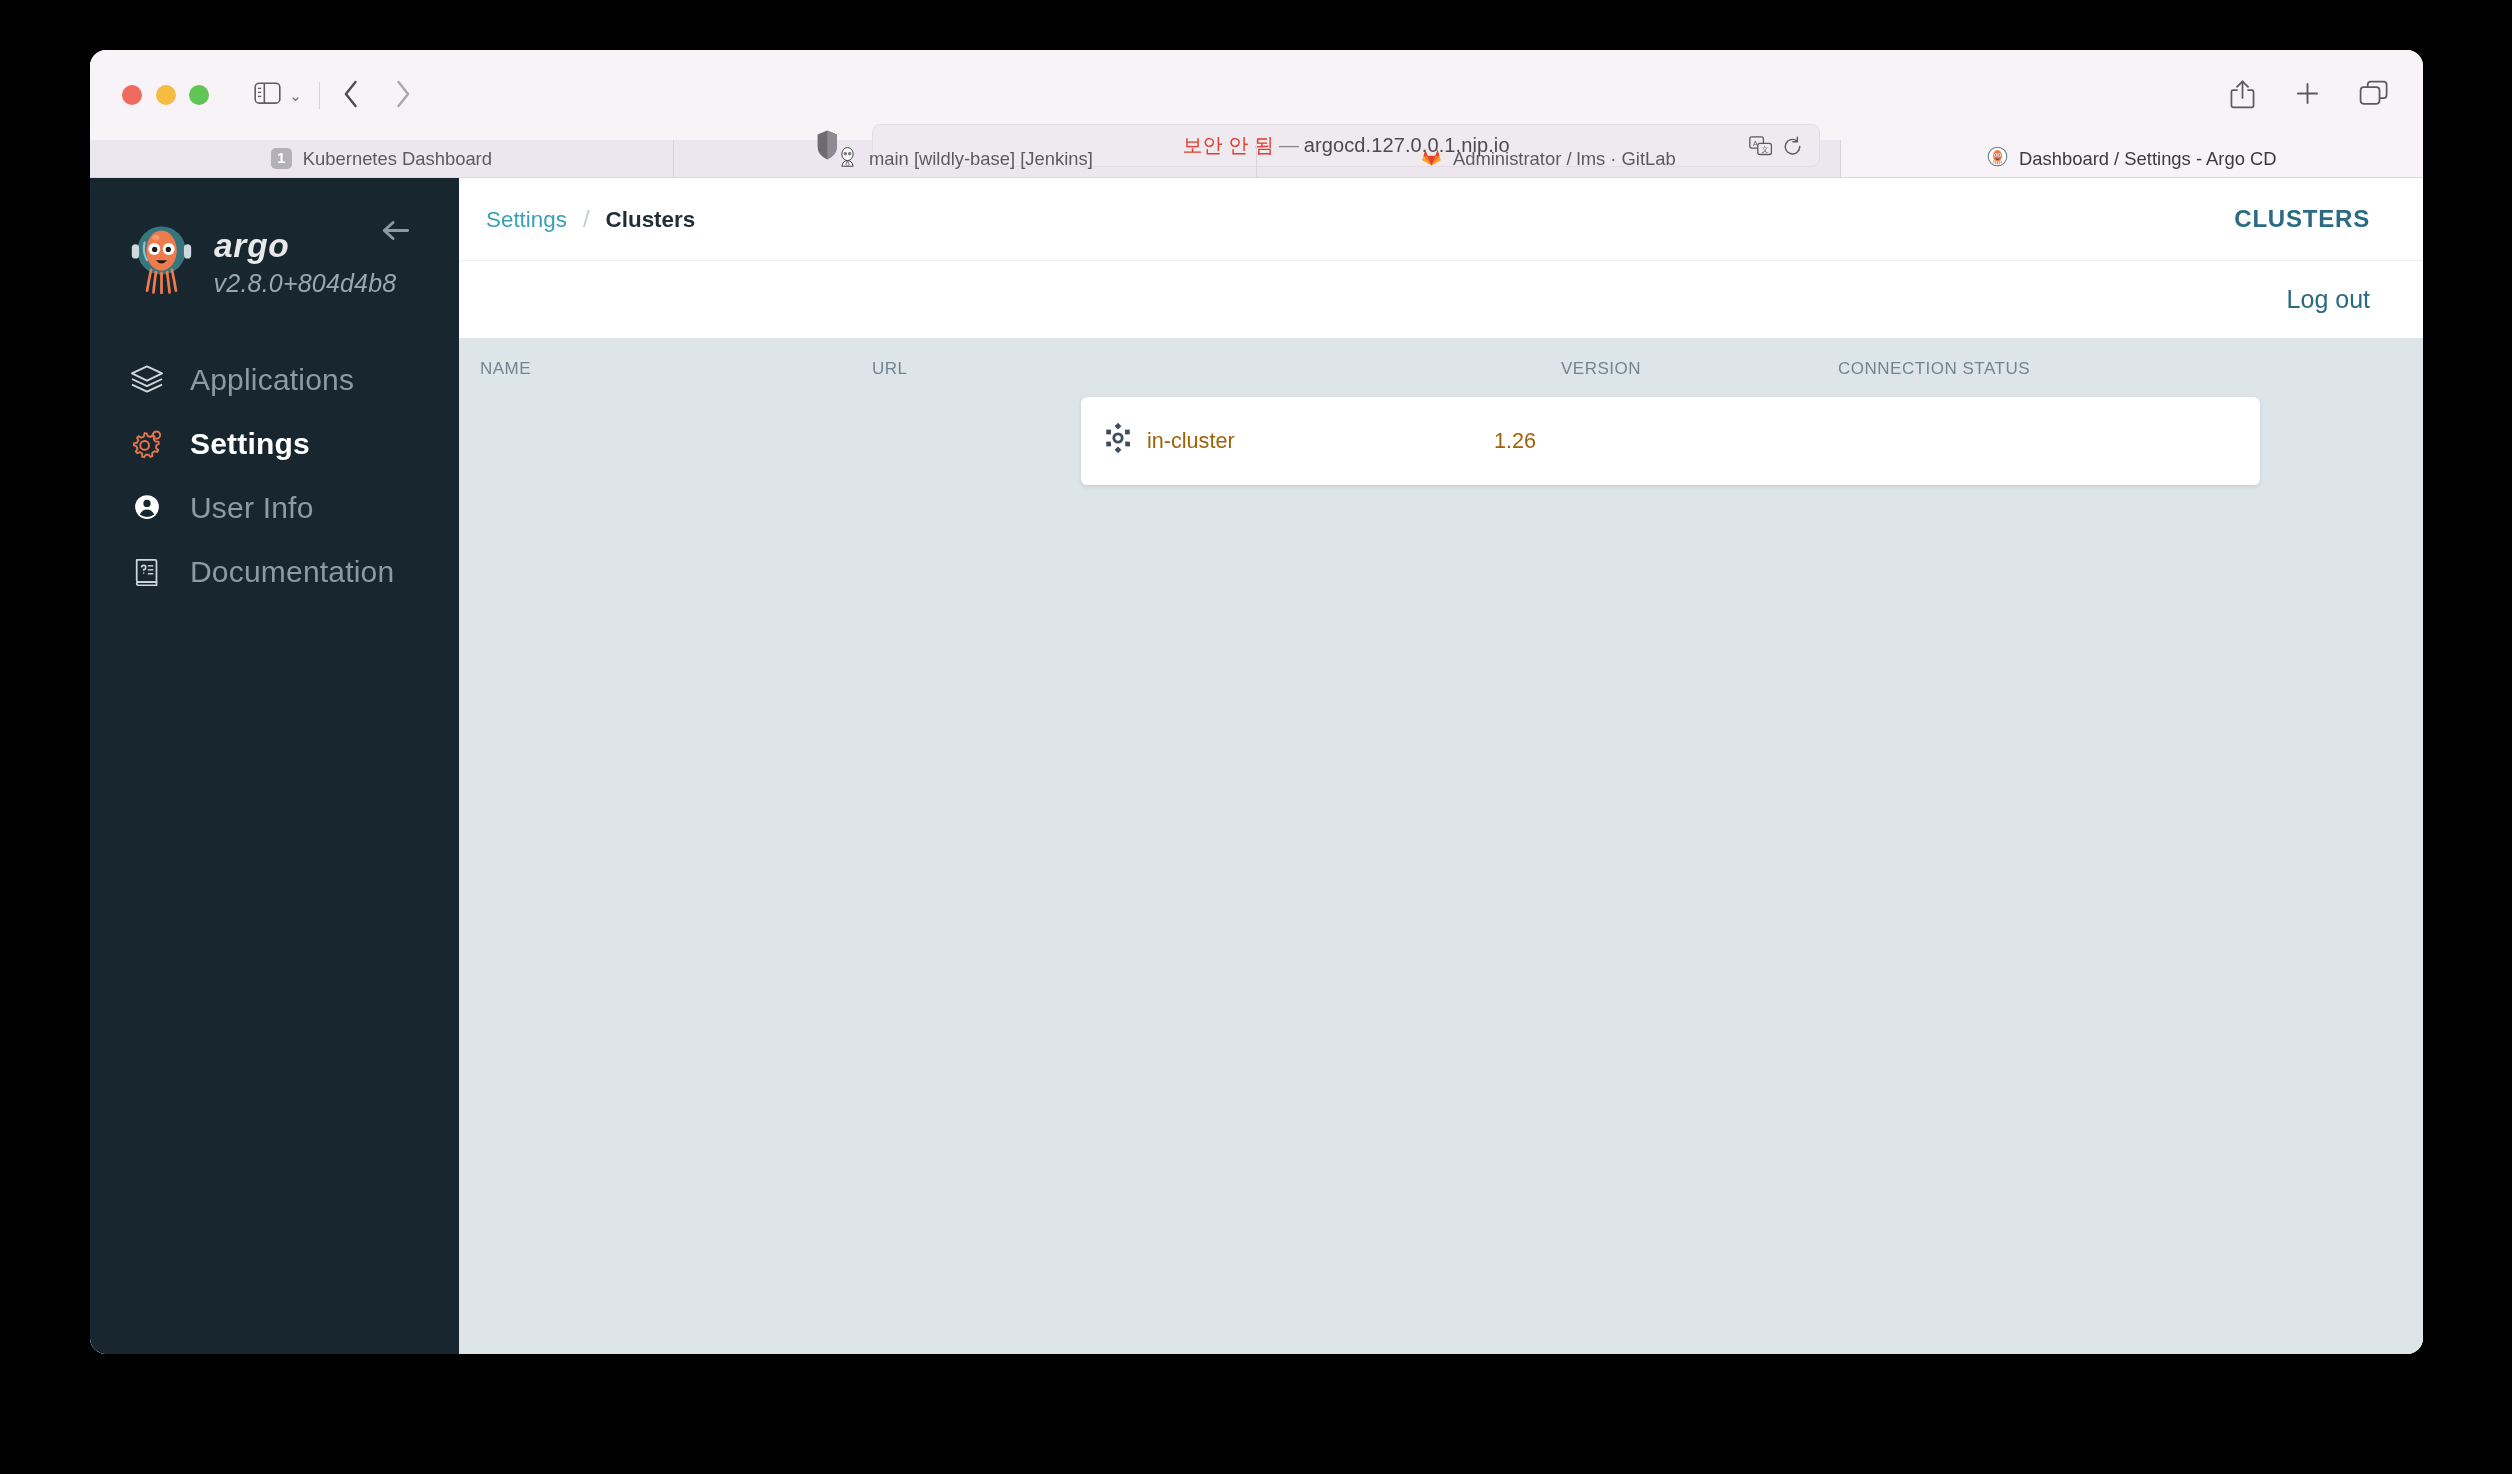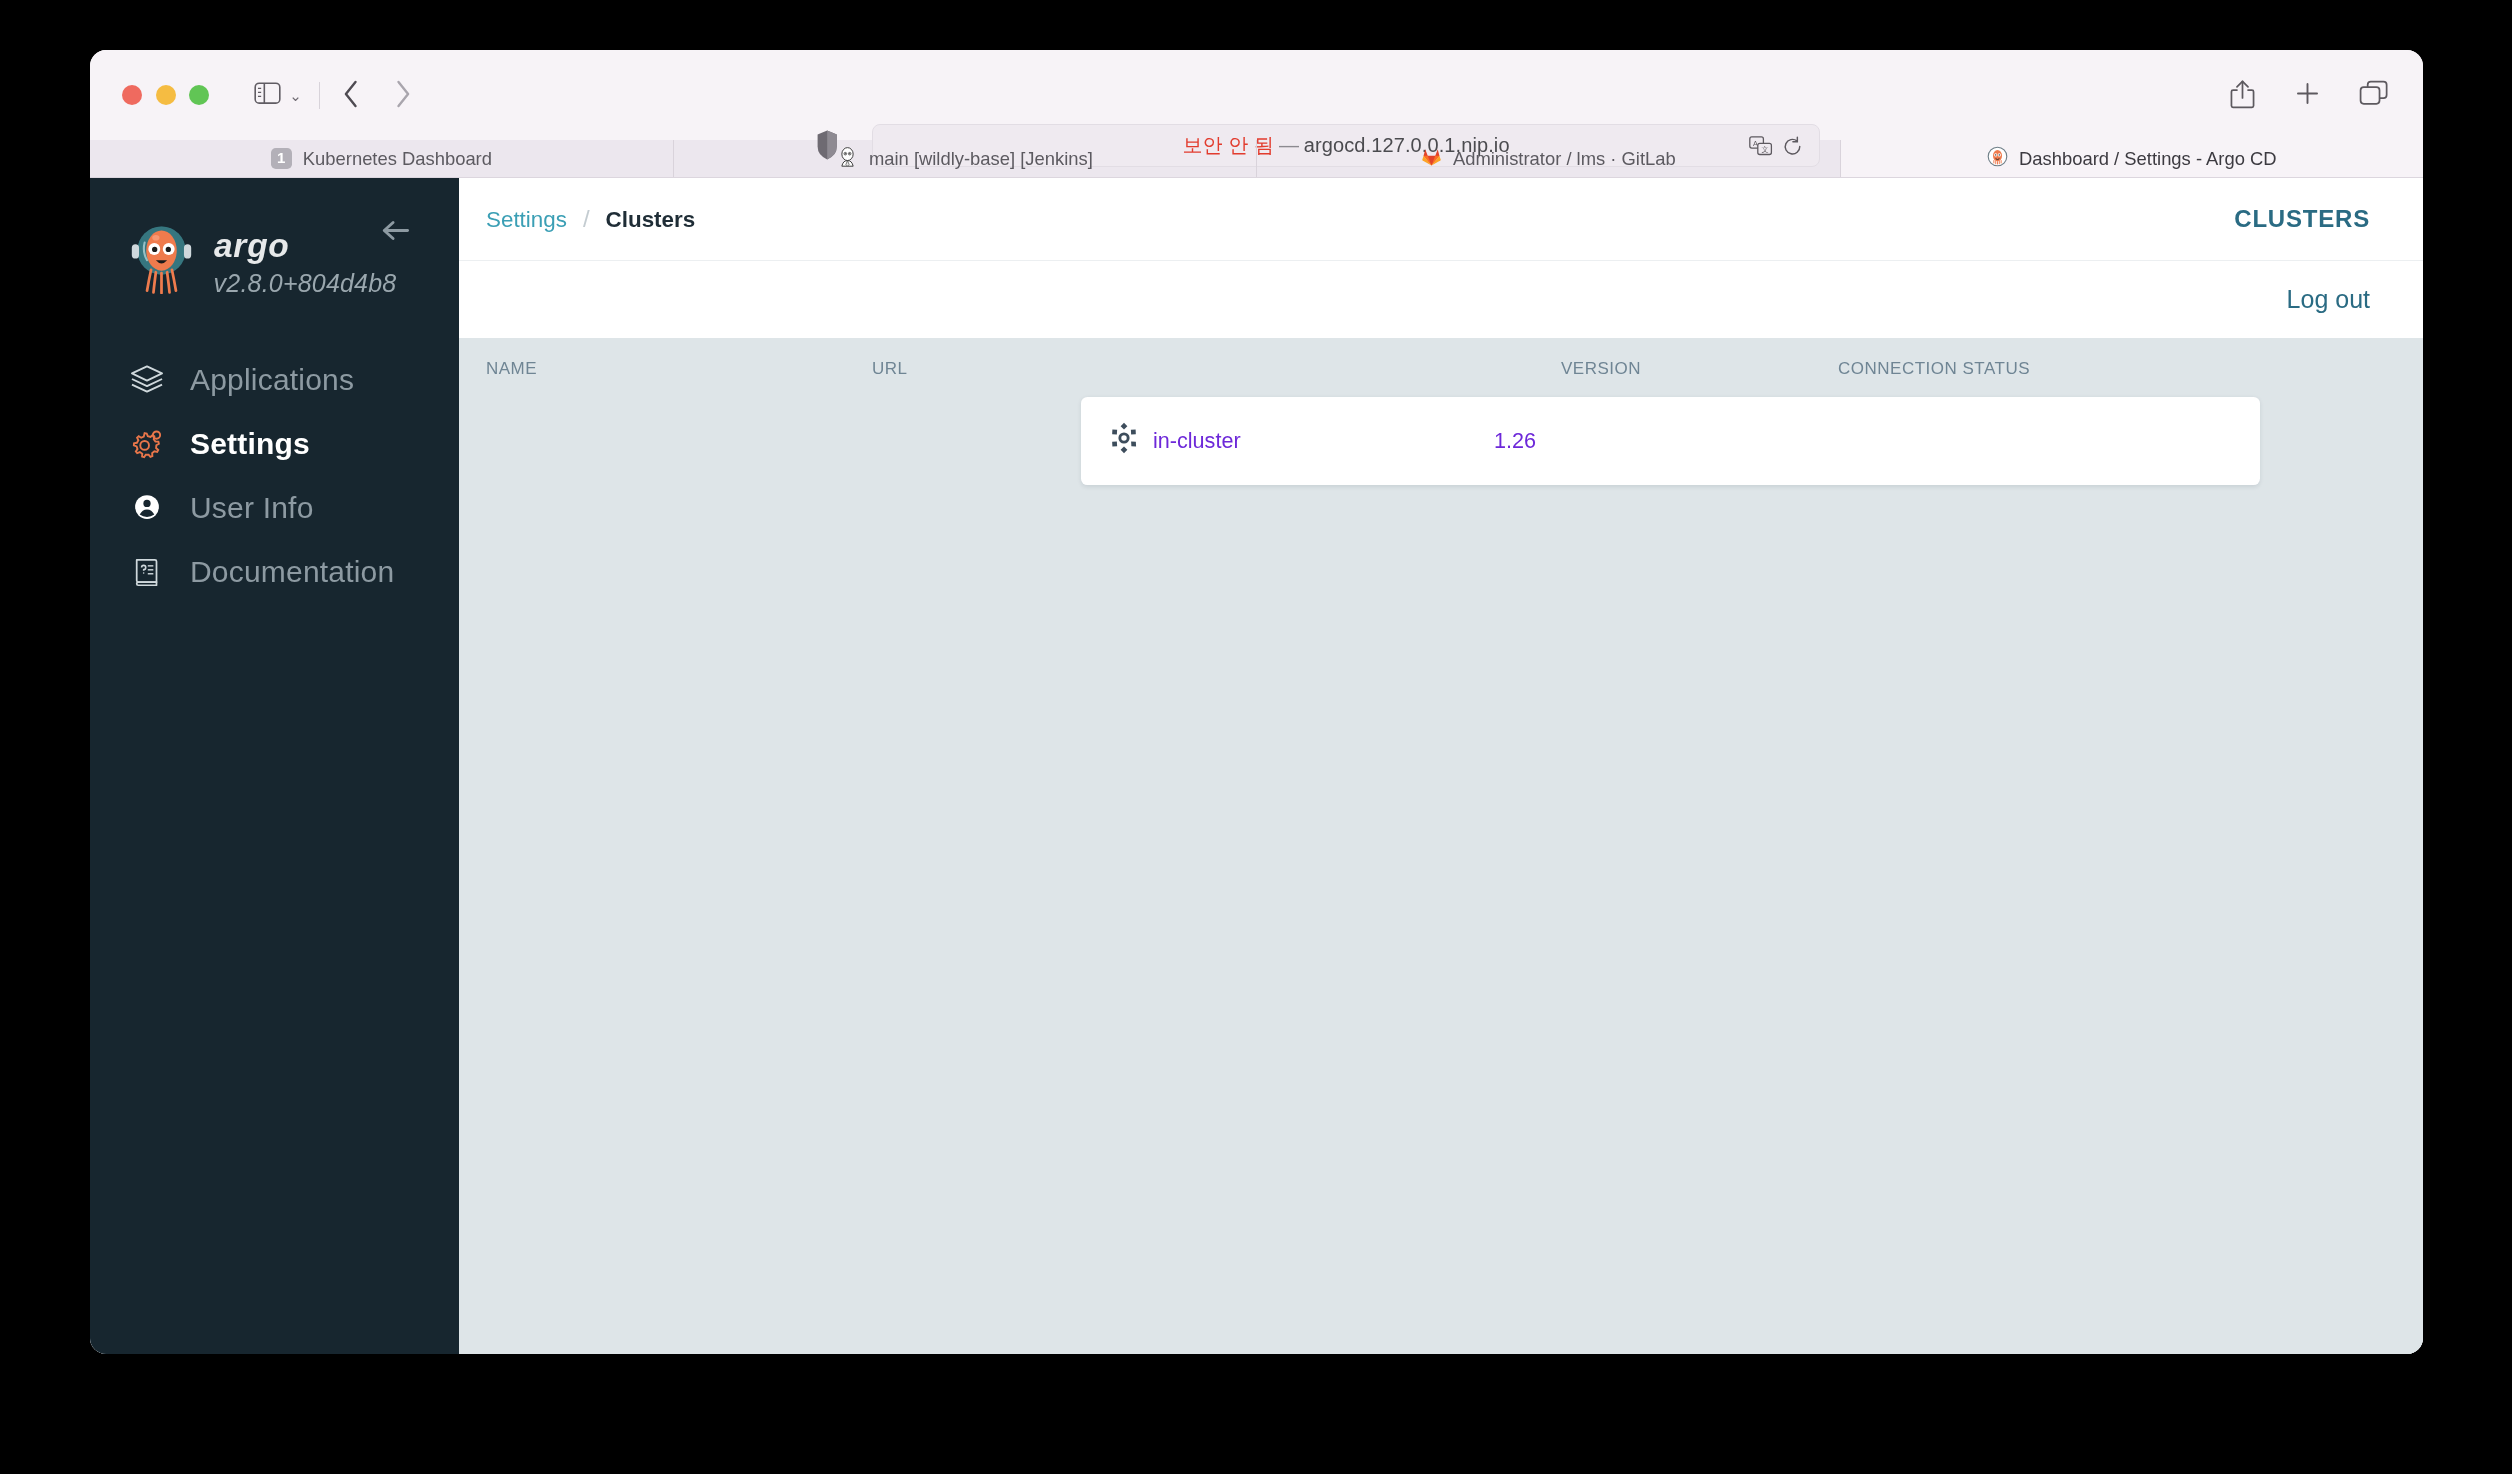--- a/index.html
+++ b/index.html
@@ -180,37 +180,37 @@
   }
 
   
   #table-head {
     display: flex;
     padding: 21px 0 17.6px 0;
     font-size: 17px;
     color: #6f8594;
     letter-spacing: 0.5px;
   }
-  .col-name    { flex: 0 0 413px; padding-left: 27px; }
+  .col-name    { flex: 0 0 413px; padding-left: 21px; }
   .col-url     { flex: 0 0 689px; }
   .col-version { flex: 0 0 277px; }
   .col-status  { flex: 1 1 auto; }
   .col-menu    { flex: 0 0 96px; }
 
   #table-body { padding: 0 163px 0 622px; }
 
   .cluster-row {
     background: #ffffff;
     border-radius: 6.4px;
     height: 88px;
     display: flex;
     align-items: center;
     box-shadow: 0 1.6px 4px rgba(20,40,60,.10);
     font-size: 21.6px;
-    color: #6d28d9;
+    color: #a16207;
     text-align: center;
   }
   .cell { display: flex; align-items: center; }
   .k8s-icon { width: 32px; height: 32px; margin-right: 13px; flex: 0 0 32px; }
 </style>
 </head>
 <body>
 
 <div id="browser-window">
 

